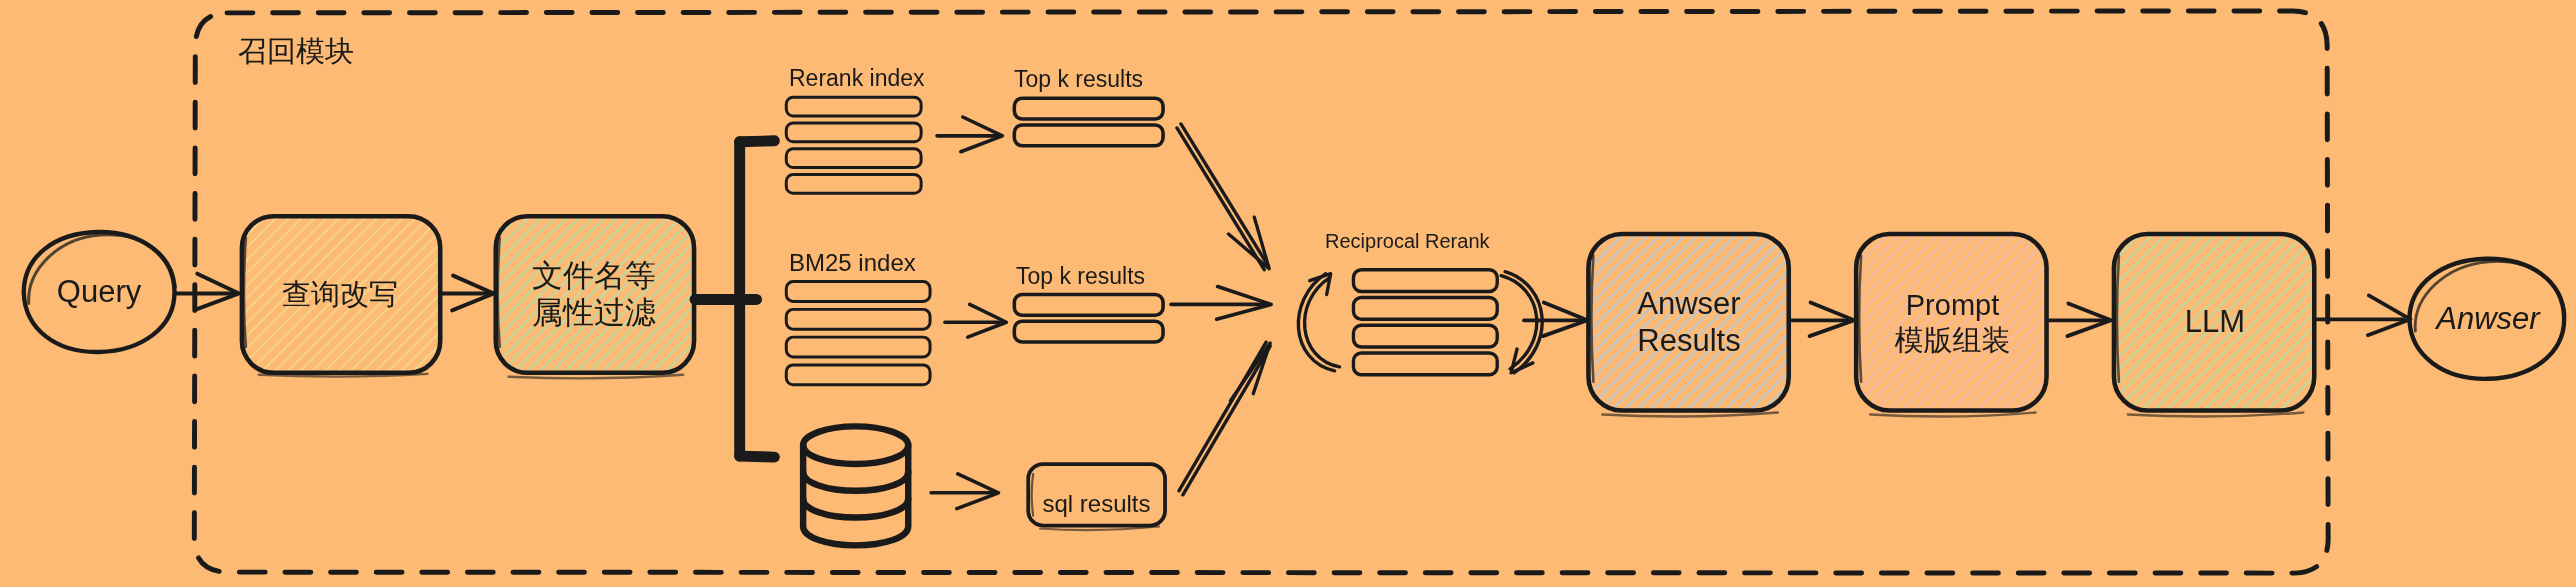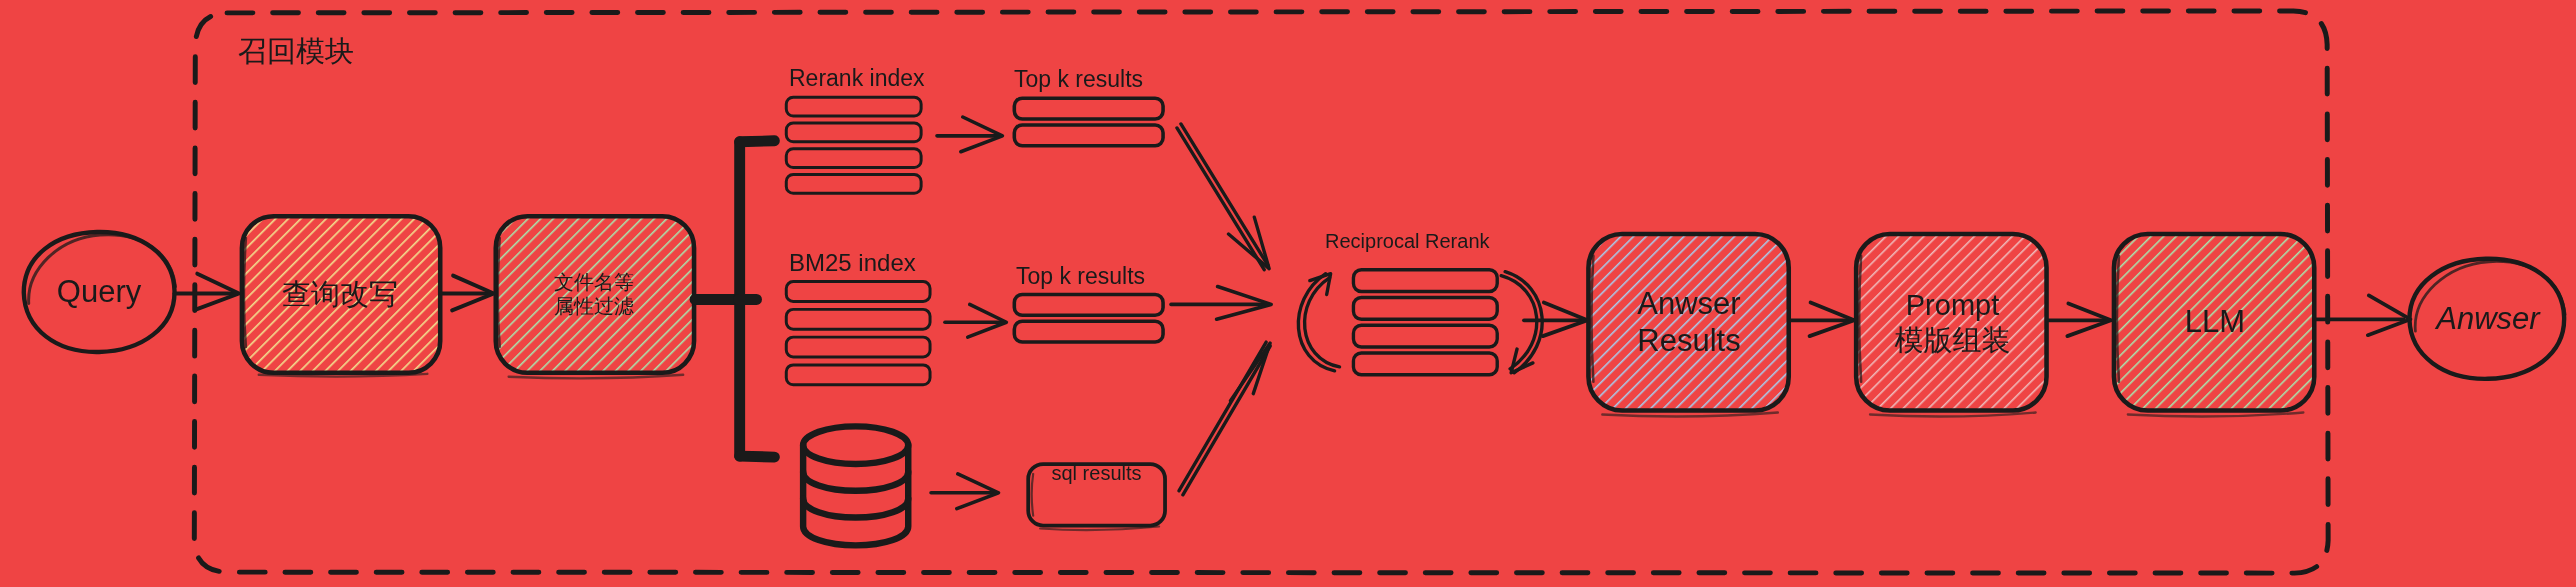--- a/index.html
+++ b/index.html
@@ -1,17 +1,17 @@
 <!DOCTYPE html>
 <html><head>
 <meta charset="utf-8">
 <style>
   html,body{margin:0;padding:0;background:#ffffff;}
   body{font-family:"Liberation Sans","DejaVu Sans",sans-serif;}
-  #stage{position:relative;width:2576px;height:587px;background:#ef4444;overflow:hidden;}
+  #stage{position:relative;width:2576px;height:587px;background:#fdba74;overflow:hidden;}
   #stage svg{position:absolute;left:0;top:0;}
   .lbl{position:absolute;color:#1a1a1a;white-space:nowrap;}
   .node-text{position:absolute;display:flex;align-items:center;justify-content:center;
              text-align:center;color:#1a1a1a;line-height:1.18;pointer-events:none;}
 </style>
 </head>
 <body>
 
 <div id="stage">
 
@@ -201,34 +201,34 @@
 
   </g>
 </svg>
 
 <div class="lbl" style="left:238px;top:32px;font-size:29px;">召回模块</div>
 
 <div class="node-text" style="left:241px;top:216px;width:198px;height:157px;font-size:29px;">查询改写</div>
 
 <div class="node-text" style="left:23px;top:232px;width:152px;height:121px;font-size:31px;">Query</div>
 
-<div class="node-text" style="left:495px;top:216px;width:198px;height:157px;font-size:20px;flex-direction:column;">
+<div class="node-text" style="left:495px;top:216px;width:198px;height:157px;font-size:31px;flex-direction:column;">
   <span>文件名等</span>
   <span>属性过滤</span>
 </div>
 
 <div class="lbl" style="left:789px;top:65px;font-size:23px;">Rerank index</div>
 
 <div class="lbl" style="left:1014px;top:66px;font-size:23px;">Top k results</div>
 
 <div class="lbl" style="left:789px;top:249px;font-size:24px;">BM25 index</div>
 
 <div class="lbl" style="left:1016px;top:263px;font-size:23px;">Top k results</div>
 
-<div class="node-text" style="left:1028px;top:443px;width:137px;height:62px;font-size:20px;">sql results</div>
+<div class="node-text" style="left:1028px;top:473px;width:137px;height:62px;font-size:24px;">sql results</div>
 
 <div class="lbl" style="left:1325px;top:230px;font-size:20px;">Reciprocal Rerank</div>
 
 <div class="node-text" style="left:1589px;top:234px;width:200px;height:177px;font-size:31px;flex-direction:column;">
   <span>Anwser</span>
   <span>Results</span>
 </div>
 
 <div class="node-text" style="left:1857px;top:234px;width:191px;height:177px;font-size:29px;flex-direction:column;">
   <span>Prompt</span>

